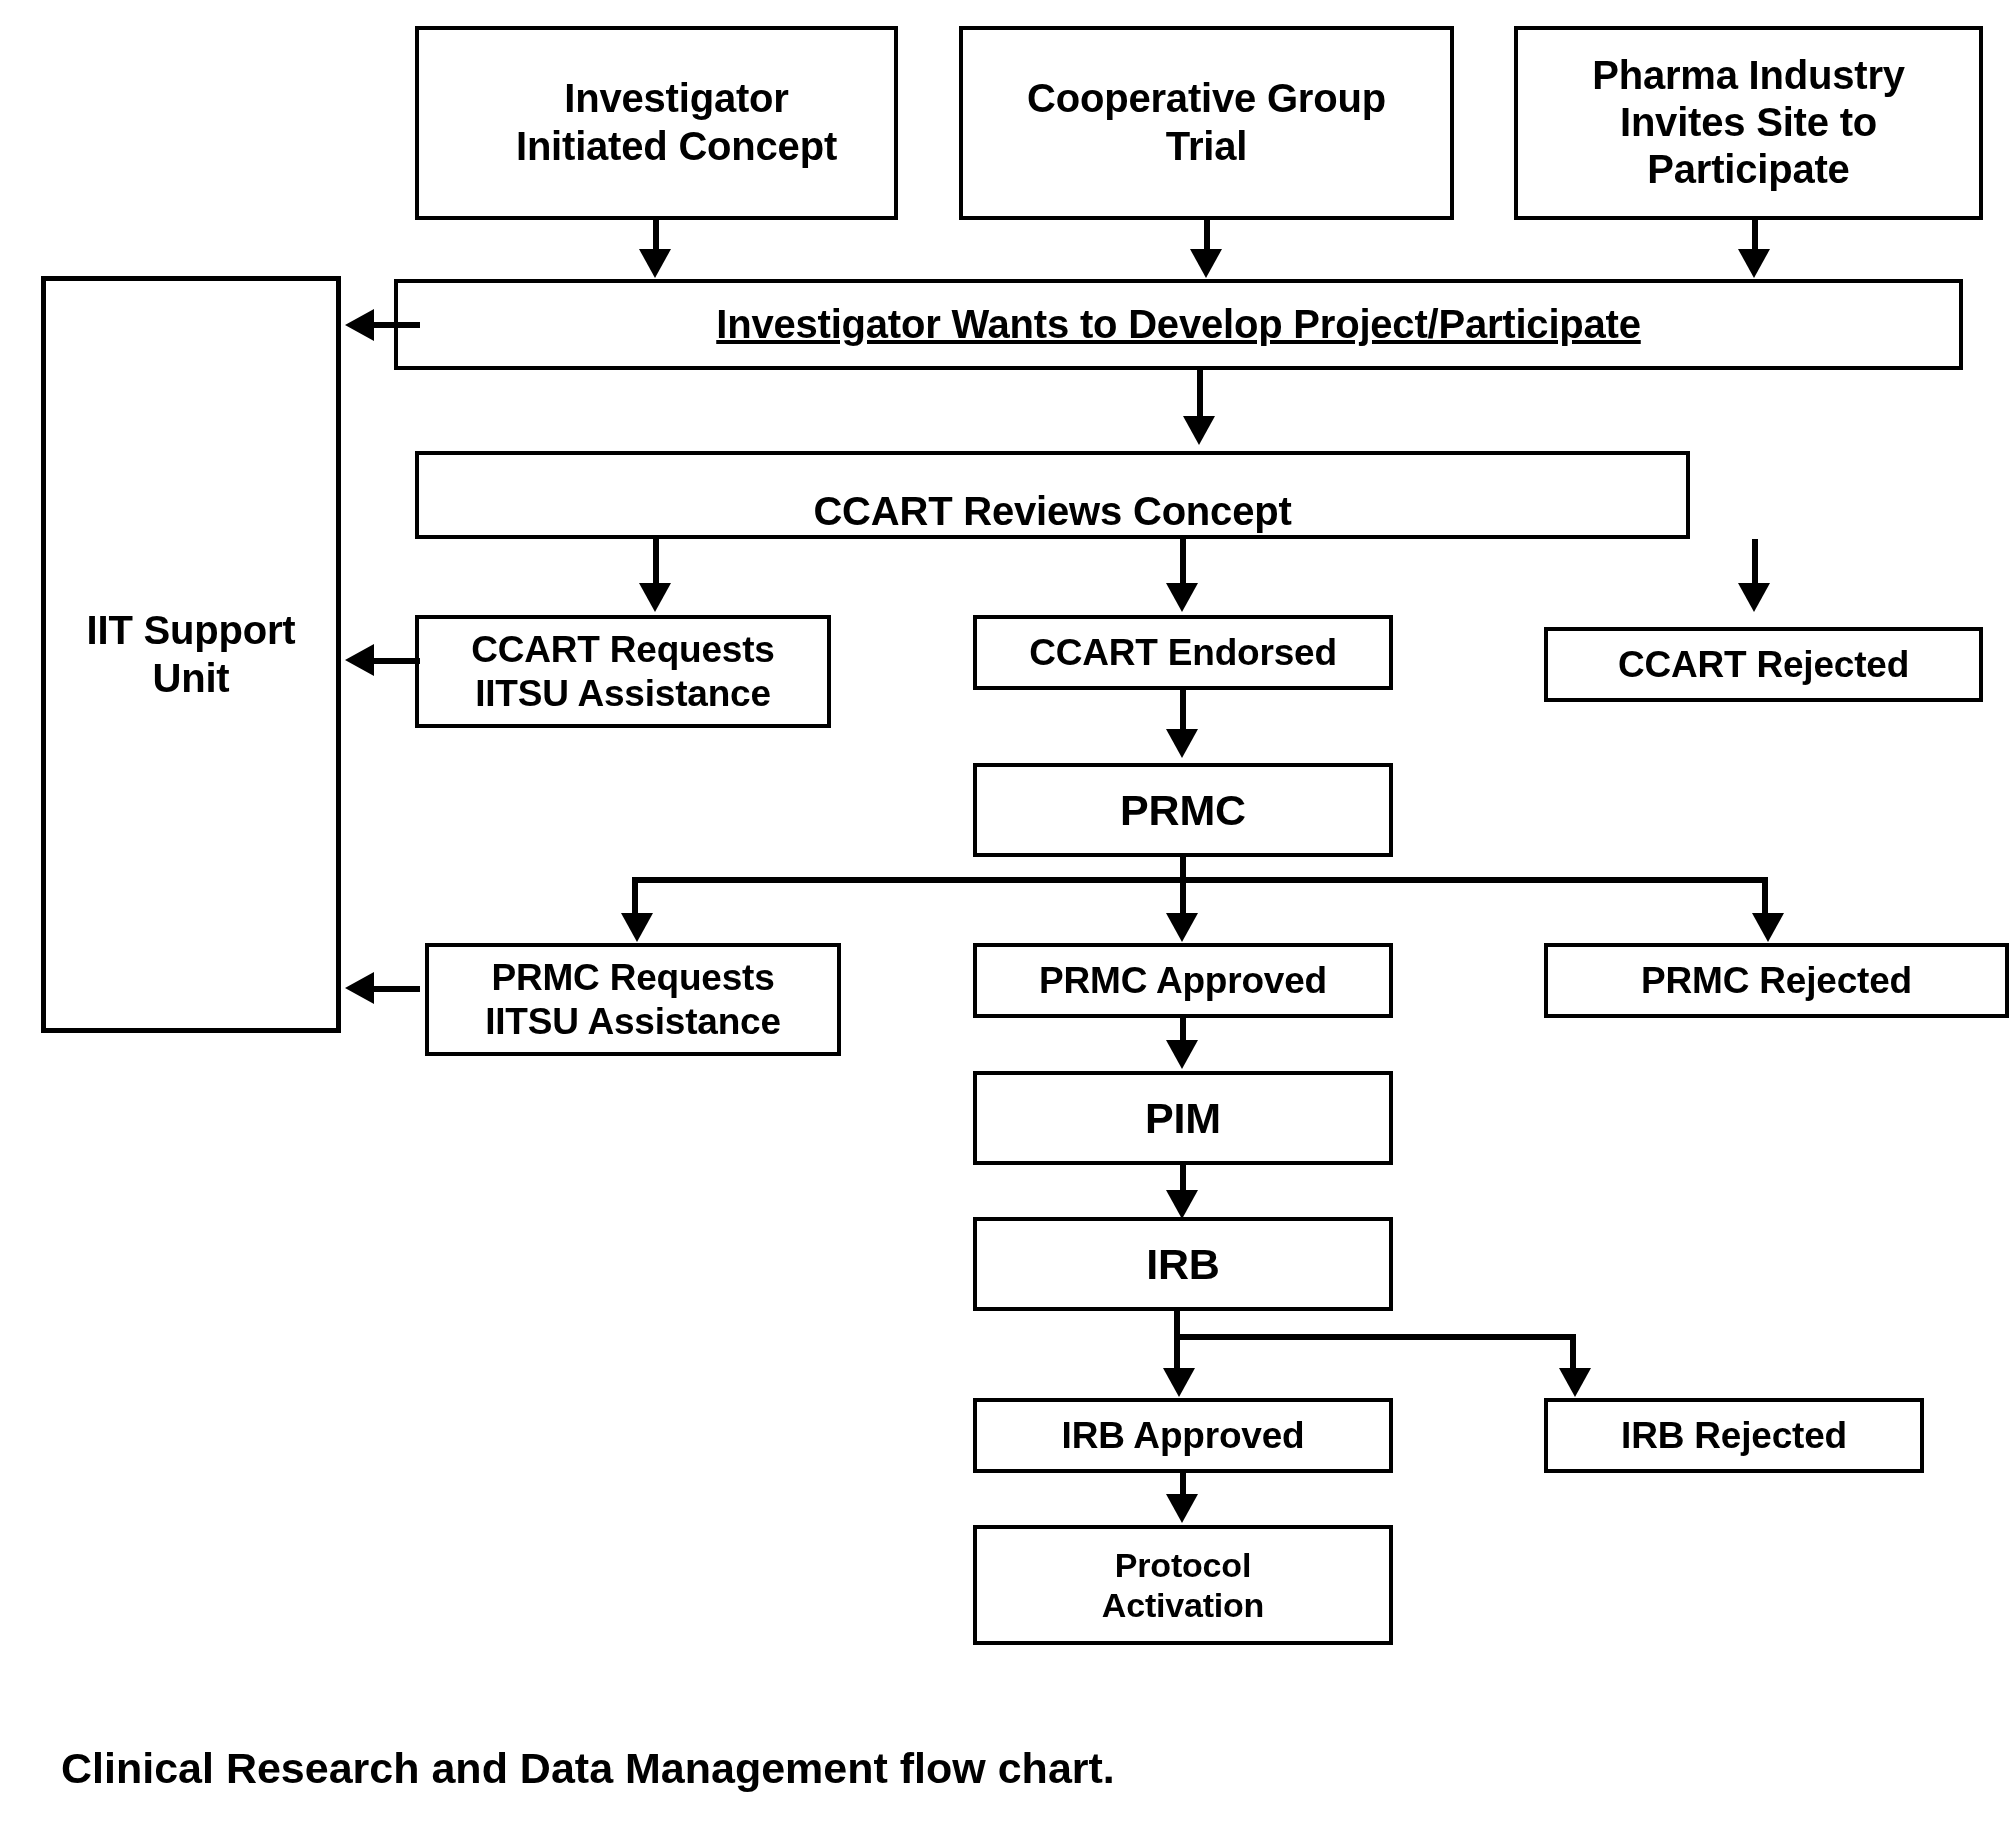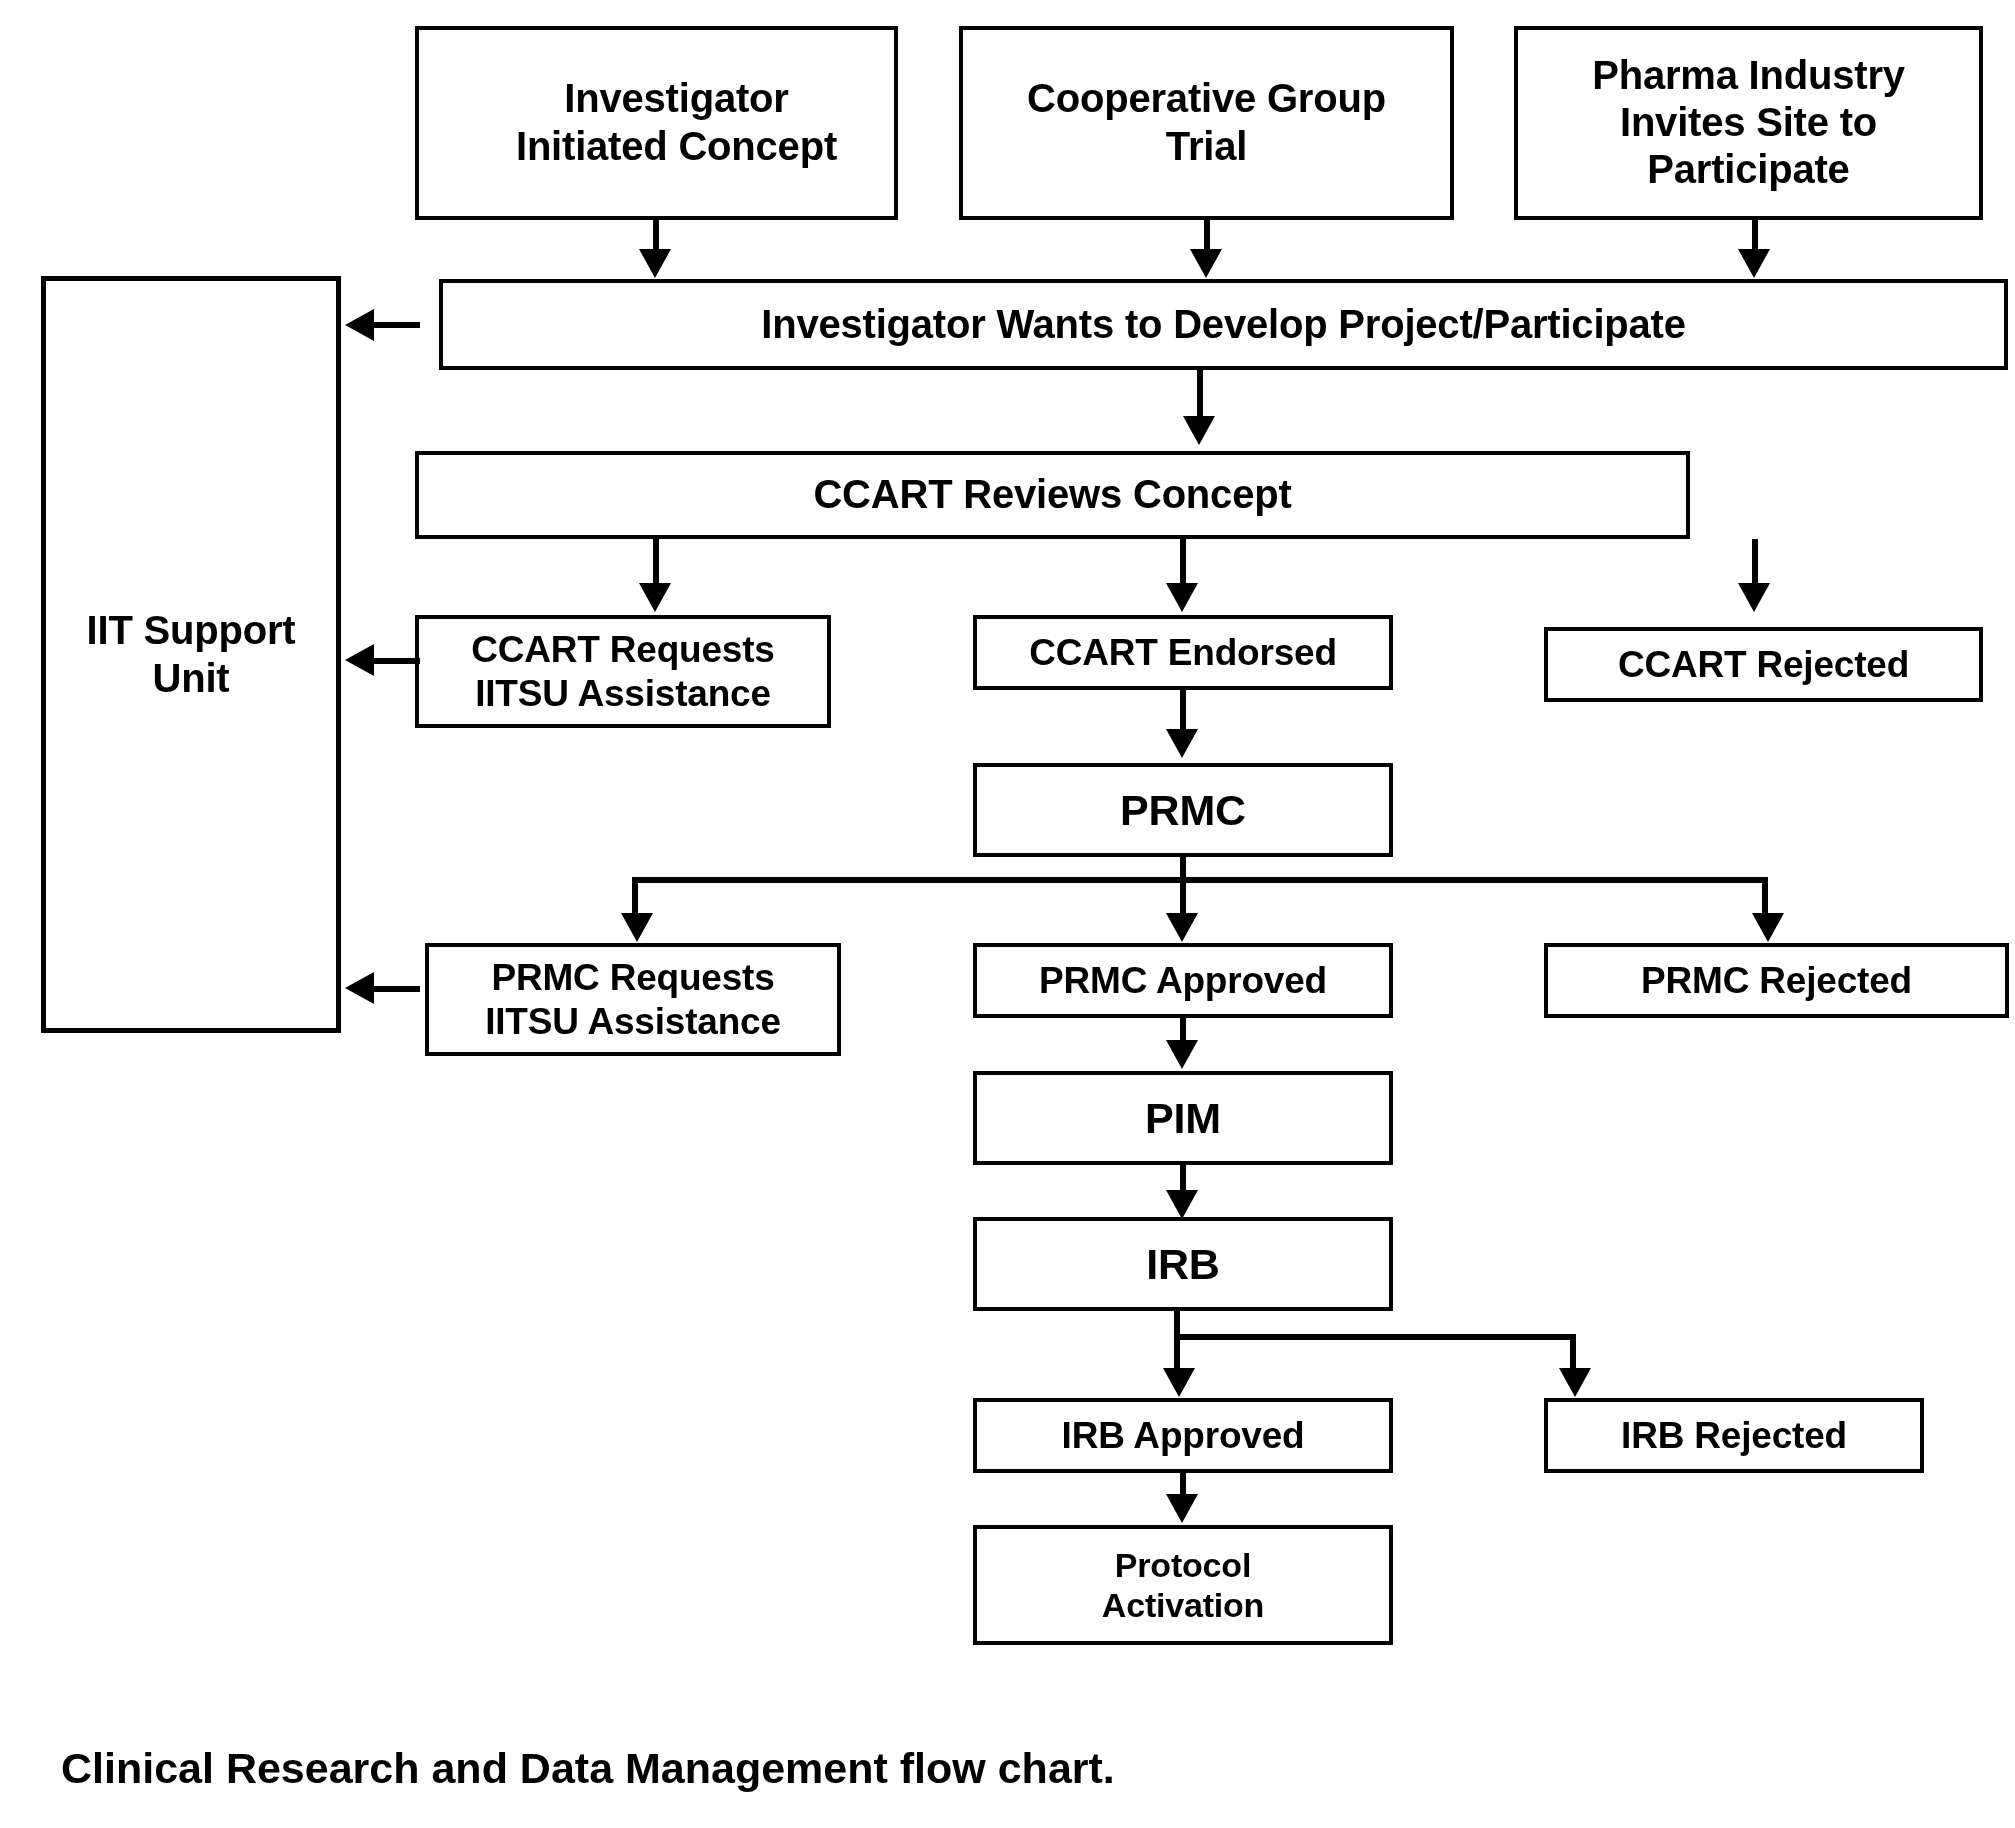--- a/index.html
+++ b/index.html
@@ -101,31 +101,31 @@
   <div class="arrow-down" style="left:1190px; top:249px;"></div>
 
   <div class="vline" style="left:1752px; top:220px; height:37px;"></div>
   <div class="arrow-down" style="left:1738px; top:249px;"></div>
 
   <div class="node tall" style="left:41px; top:276px; width:300px; height:757px; font-size:40px;">
     <span class="lbl">IIT Support
 Unit</span>
   </div>
 
-  <div class="node" style="left:439px; top:279px; width:1569px; height:91px; font-size:40px;">
+  <div class="node" style="left:394px; top:279px; width:1569px; height:91px; font-size:40px;text-decoration:underline;">
     <span class="lbl">Investigator Wants to Develop Project/Participate</span>
   </div>
 
   <div class="hline" style="left:359px; top:322px; width:61px;"></div>
   <div class="arrow-left" style="left:345px; top:309px;"></div>
 
   <div class="vline" style="left:1197px; top:370px; height:51px;"></div>
   <div class="arrow-down" style="left:1183px; top:416px;"></div>
 
-  <div class="node" style="left:415px; top:451px; width:1275px; height:88px; font-size:40px;">
+  <div class="node" style="left:415px; top:451px; width:1275px; height:88px; font-size:40px;align-items:flex-end;">
     <span class="lbl">CCART Reviews Concept</span>
   </div>
 
   <div class="vline" style="left:653px; top:539px; height:51px;"></div>
   <div class="arrow-down" style="left:639px; top:583px;"></div>
 
   <div class="vline" style="left:1180px; top:539px; height:51px;"></div>
   <div class="arrow-down" style="left:1166px; top:583px;"></div>
 
   <div class="vline" style="left:1752px; top:539px; height:51px;"></div>

